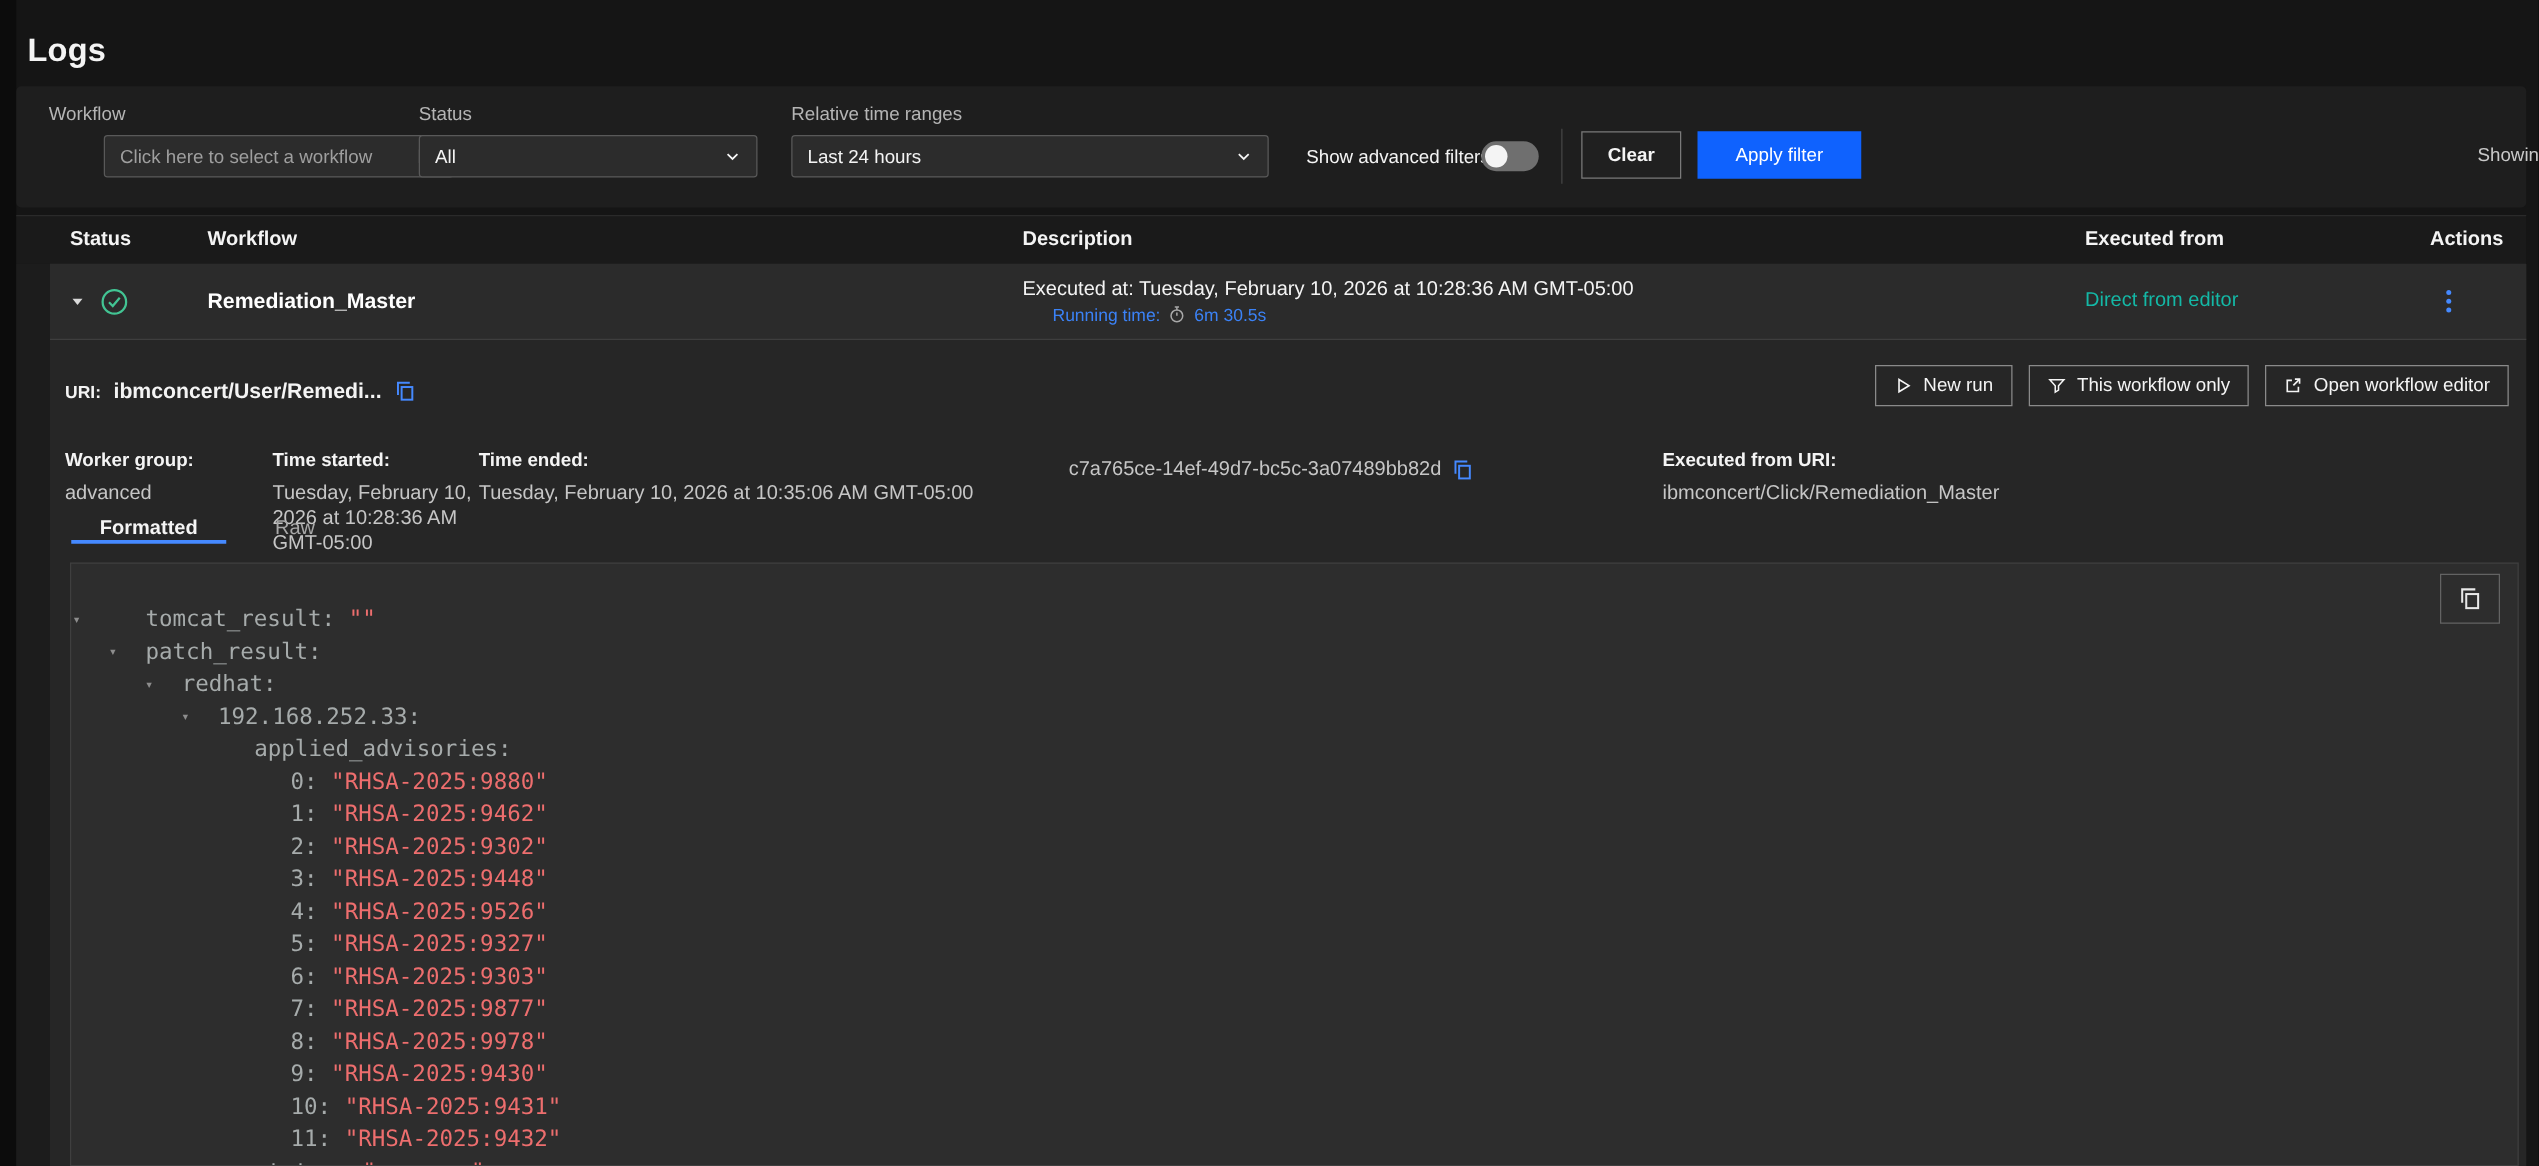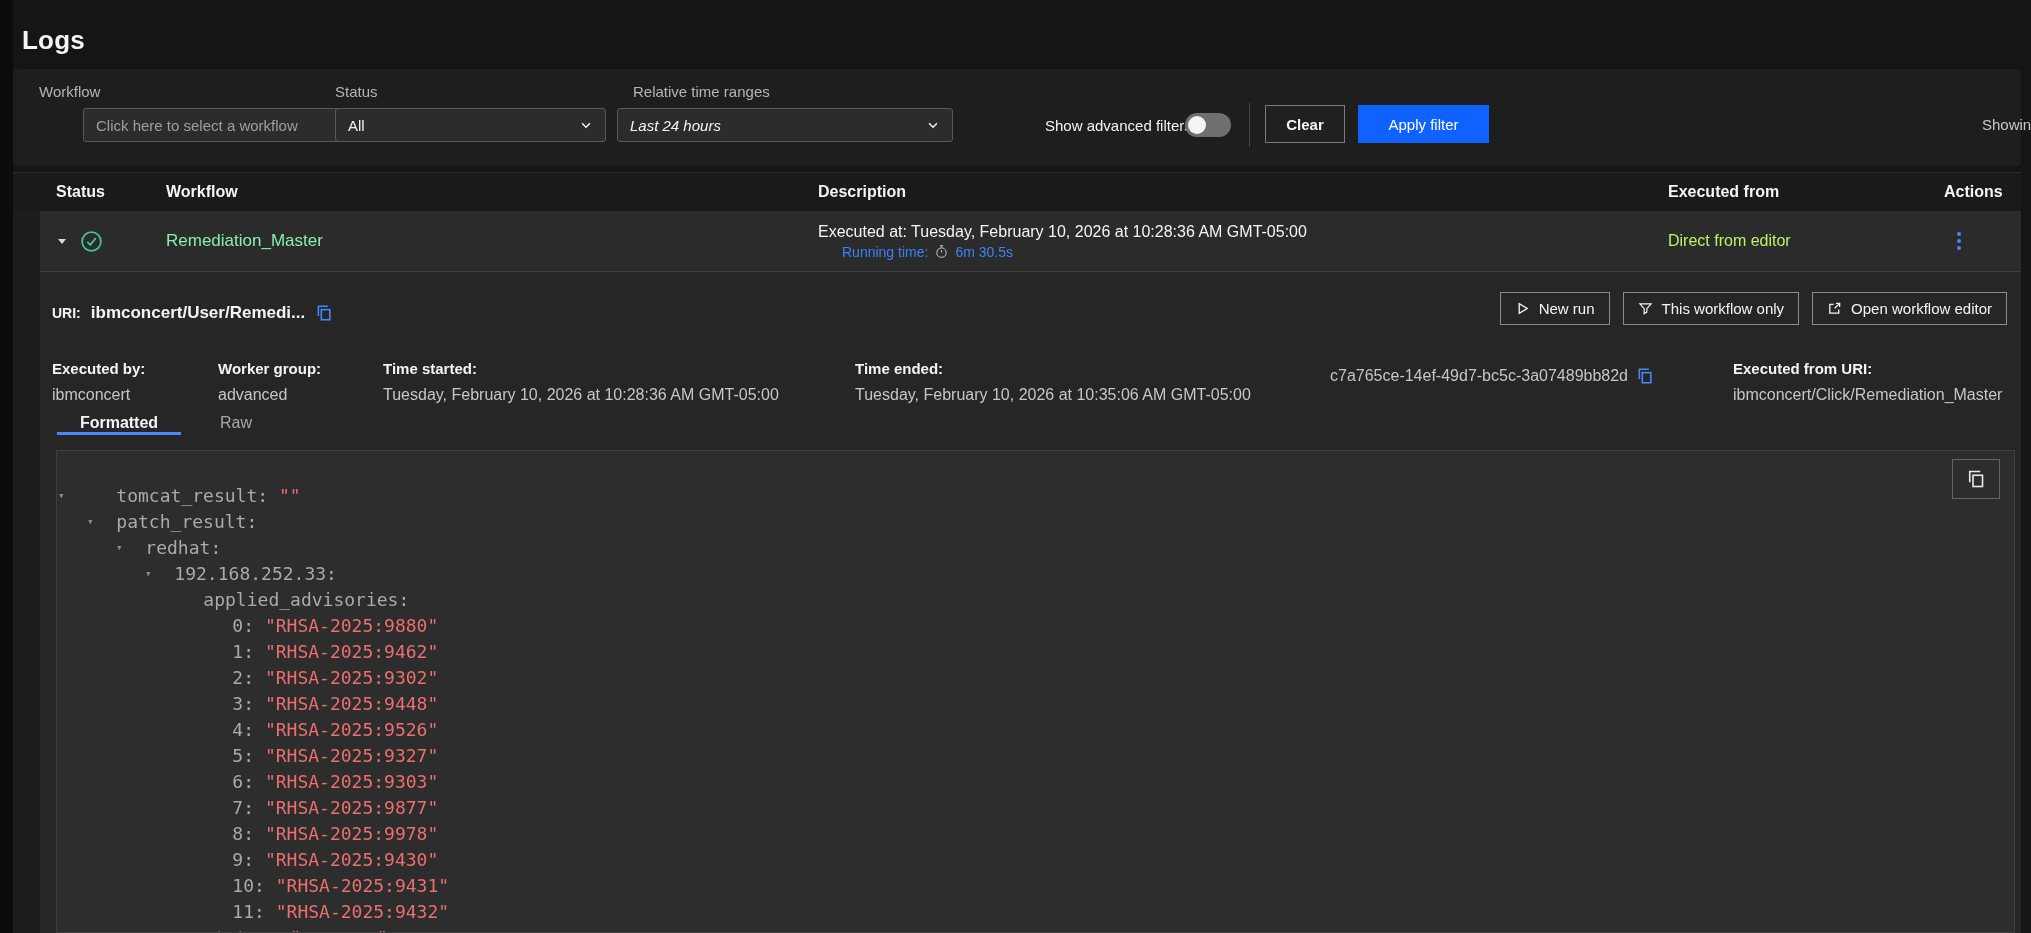--- a/index.html
+++ b/index.html
@@ -11,44 +11,44 @@
 
   
   .filter-panel{position:absolute;left:13px;top:69px;width:2008px;height:97px;background:#1e1e1e;border-radius:4px;}
   .flabel{position:absolute;top:14px;font-size:15px;color:#b5b5b5;}
   .fbox{position:absolute;top:39px;height:34px;background:#2c2c2c;border:1px solid #595959;border-radius:3px;
         display:flex;align-items:center;padding:0 12px;box-sizing:border-box;cursor:pointer;}
   .fbox .placeholder{font-size:15px;color:#9f9f9f;flex:1;}
   .fbox .value{font-size:15px;color:#f4f4f4;flex:1;}
   .wf-label{left:26px}.wf-box{left:26px;width:280px;margin-left:44px;}
   .st-label{left:322px}.st-box{left:322px;width:271px;}
-  .tr-label{left:620px}.tr-box{left:604px;width:336px;font-style:italic;}
+  .tr-label{left:620px}.tr-box{left:620px;width:382px;}
   .adv-label{position:absolute;left:1032px;top:48px;font-size:15px;color:#f4f4f4;}
   .toggle{position:absolute;left:1172px;top:44px;width:46px;height:24px;border-radius:12px;background:#6f6f6f;cursor:pointer;}
   .toggle .knob{position:absolute;left:3px;top:3px;width:18px;height:18px;border-radius:50%;background:#f4f4f4;}
   .vdivider{position:absolute;left:1236px;top:34px;width:1px;height:44px;background:#454545;}
   .btn{font-family:inherit;font-size:15px;cursor:pointer;box-sizing:border-box;}
   .btn-secondary{position:absolute;left:1252px;top:36px;width:80px;height:38px;background:#202020;
                  border:1px solid #7a7a7a;color:#f4f4f4;font-weight:700;}
   .btn-primary{position:absolute;left:1345px;top:36px;width:131px;height:38px;background:#0f62fe;
                border:none;color:#fff;font-weight:400;}
   .showing{position:absolute;left:1969px;top:47px;font-size:15px;color:#c9c9c9;white-space:nowrap;}
 
   
   .tgrid{display:grid;grid-template-columns:110px 652px 850px 276px auto;align-items:center;box-sizing:border-box;}
   .table-header{position:absolute;left:13px;top:172px;width:2008px;height:39px;background:#1a1a1a;
                 padding-left:43px;font-size:16px;font-weight:700;border-top:1px solid #2a2a2a;}
   .table-body{position:absolute;left:13px;top:211px;width:2008px;height:722px;background:#1c1c1c;}
   .card{position:absolute;left:27px;top:0;width:1981px;height:722px;background:#262626;}
   .run-row{height:61px;background:#2b2b2b;border-bottom:1px solid #3e3e3e;padding-left:16px;cursor:pointer;}
   .status-cell{display:flex;align-items:center;gap:12px;}
-  .wf-name{font-size:17px;color:#86efac;}
+  .wf-name{font-size:17px;color:#ffffff;font-weight:bold;}
   .desc1{font-size:16px;color:#f4f4f4;line-height:20px;}
   .desc2{font-size:14px;color:#3b82f6;line-height:18px;display:flex;align-items:center;gap:6px;margin-top:1px;margin-left:24px;}
-  .exec-from{font-size:16px;color:#bef264;}
+  .exec-from{font-size:16px;color:#14b8a6;}
   .kebab{width:26px;height:30px;margin-left:2px;display:flex;flex-direction:column;align-items:center;
          justify-content:center;gap:3px;cursor:pointer;background:none;border:none;}
   .kebab i{width:4px;height:4px;border-radius:50%;background:#4589ff;}
 
   
   .detail{position:absolute;left:0;top:62px;right:0;bottom:0;}
   .uri-line{position:absolute;left:12px;top:30px;display:flex;align-items:baseline;gap:10px;}
   .uri-key{font-size:14px;font-weight:700;color:#f4f4f4;}
   .uri-val{font-size:17px;font-weight:700;color:#f4f4f4;}
   .copy-btn{background:none;border:none;padding:0;cursor:pointer;display:inline-flex;align-self:center;}
@@ -208,24 +208,20 @@
                 <path d="M9.5 2.5H13.5V6.5" fill="none" stroke="#f4f4f4" stroke-width="1.4"></path>
                 <line x1="13.5" y1="2.5" x2="8.2" y2="7.8" stroke="#f4f4f4" stroke-width="1.4"></line>
               </svg>
             </span>
             <span>Open workflow editor</span>
           </button>
         </div>
 
         <div class="meta">
           <div>
-            <div class="mlabel">Executed by:</div>
-            <div class="mvalue">ibmconcert</div>
-          </div>
-          <div>
             <div class="mlabel">Worker group:</div>
             <div class="mvalue">advanced</div>
           </div>
           <div>
             <div class="mlabel">Time started:</div>
             <div class="mvalue">Tuesday, February 10, 2026 at 10:28:36 AM GMT-05:00</div>
           </div>
           <div>
             <div class="mlabel">Time ended:</div>
             <div class="mvalue">Tuesday, February 10, 2026 at 10:35:06 AM GMT-05:00</div>

